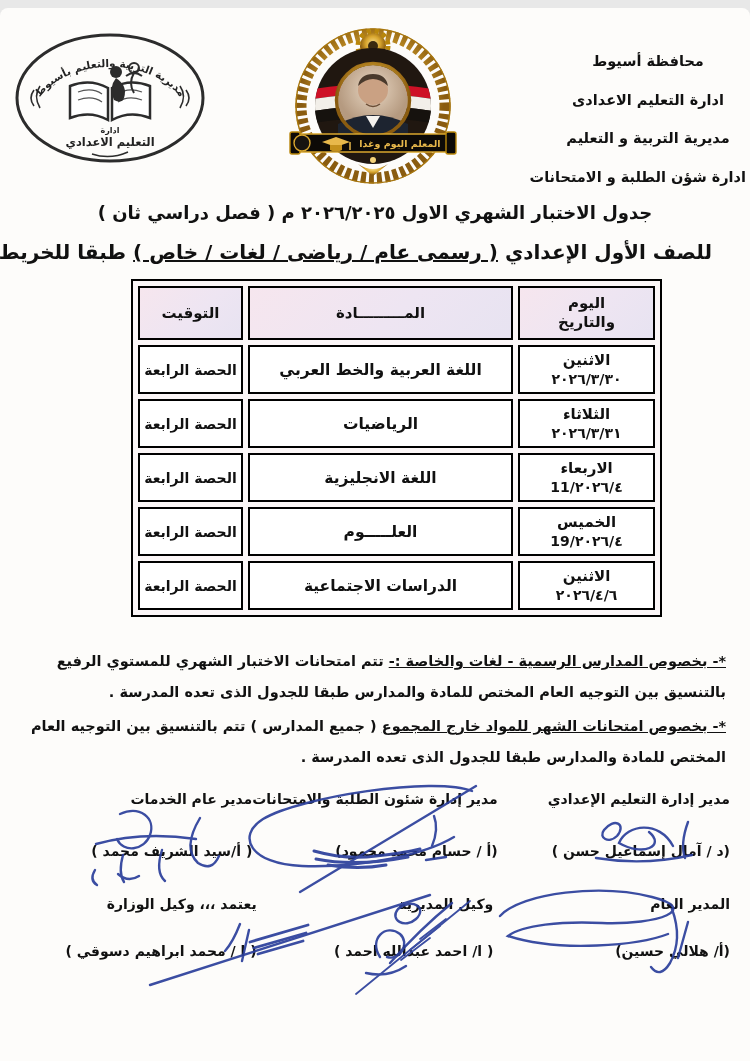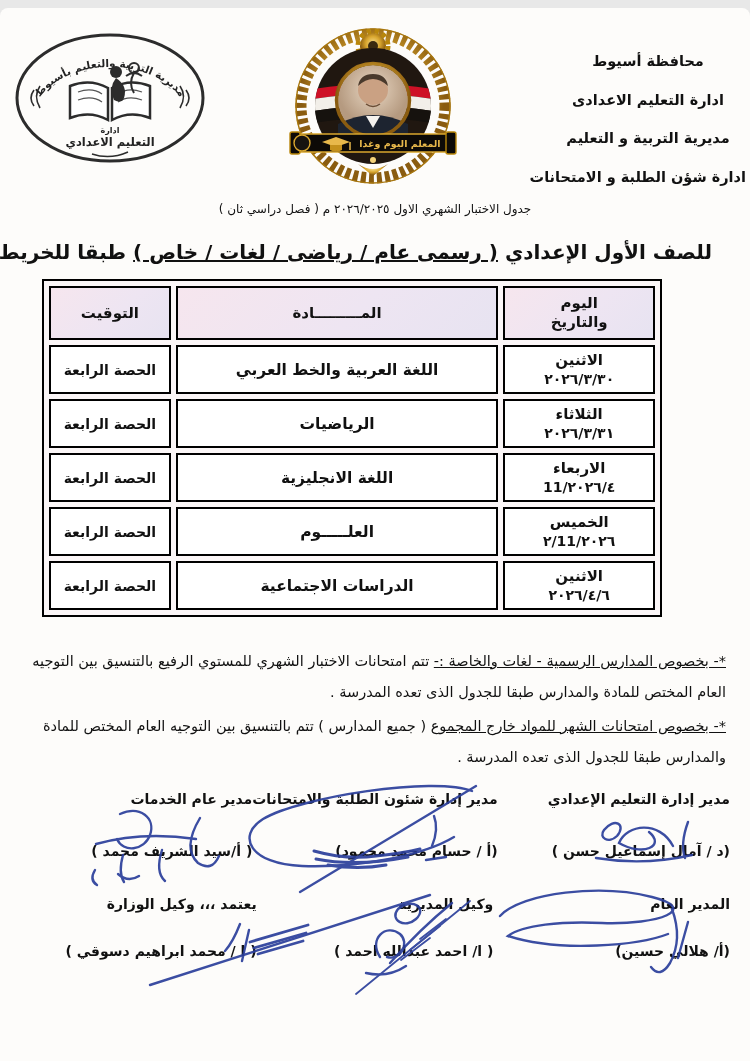--- a/index.html
+++ b/index.html
@@ -13,49 +13,49 @@
   .hdr-right {
     position:absolute; top:34px; right:4px; width:196px;
     text-align:center; font-weight:bold; font-size:14.5px;
   }
   .hdr-right div { line-height:38.5px; white-space:nowrap; }
   .stamp { position:absolute; top:22px; left:12px; width:196px; height:136px; }
   .medal { position:absolute; top:20px; left:288px; width:170px; height:158px; }
   
   .doc-title {
     position:absolute; top:194px; left:0; right:0; text-align:center;
-    font-size:12px; font-weight:normal; letter-spacing:.2px;
+    font-size:18px; font-weight:bold; letter-spacing:.2px;
   }
   .doc-subtitle {
     position:absolute; top:232px; right:38px; left:38px; text-align:center;
     font-size:20px; font-weight:bold; white-space:nowrap;
   }
   .doc-subtitle .u { text-decoration:underline; }
   
   table.sched {
-    position:absolute; top:271px; right:88px; width:620px;
+    position:absolute; top:271px; right:88px; width:531px;
     border-collapse:separate; border-spacing:5px;
     border:2.5px solid #000; background:#fbf6f7;
   }
   table.sched td, table.sched th { border:2px solid #000; background:#fff; text-align:center; vertical-align:middle; }
   table.sched th {
     background:linear-gradient(135deg,#f6e6ee 0%,#eee5f2 55%,#e7e3f1 100%);
     font-size:15px; font-weight:bold; height:54px;
   }
   table.sched td { height:49px; font-weight:bold; }
   col.c-day { width:142px; } col.c-subj { width:302px; } col.c-time { width:114px; }
   .day-name { font-size:15px; line-height:20px; }
   .day-date { font-size:14px; line-height:19px; letter-spacing:1px; }
   .subj { font-size:15.5px; }
   .time { font-size:14px; }
   th.h-day { font-size:14.5px; line-height:19px; padding:0 26px; }
   
   .notes {
     position:absolute; top:638px; right:24px; left:24px;
-    font-size:14.5px; font-weight:normal; line-height:31px; text-align:right;
+    font-size:14.5px; font-weight:bold; line-height:31px; text-align:right;
   }
   .notes p { margin-bottom:3px; }
   .notes .u { text-decoration:underline; }
   
   .sig-row { position:absolute; right:20px; left:20px; display:flex; }
   .sig-row1 { top:783px; }
   .sig-row2 { top:888px; }
   .sig-col { flex:1; text-align:right; }
   .sig-title { font-size:14px; font-weight:bold; white-space:nowrap; }
   .sig-name  { font-size:14px; font-weight:bold; white-space:nowrap; }
@@ -195,21 +195,21 @@
       <td>
         <div class="day-name">الاربعاء</div>
         <div class="day-date">٢٠٢٦/٤/11</div>
       </td>
       <td class="subj">اللغة الانجليزية</td>
       <td class="time">الحصة الرابعة</td>
     </tr>
     <tr>
       <td>
         <div class="day-name">الخميس</div>
-        <div class="day-date">٢٠٢٦/11/٢</div>
+        <div class="day-date">٢٠٢٦/٤/19</div>
       </td>
       <td class="subj">العلـــــوم</td>
       <td class="time">الحصة الرابعة</td>
     </tr>
     <tr>
       <td>
         <div class="day-name">الاثنين</div>
         <div class="day-date">٢٠٢٦/٤/٦</div>
       </td>
       <td class="subj">الدراسات الاجتماعية</td>

